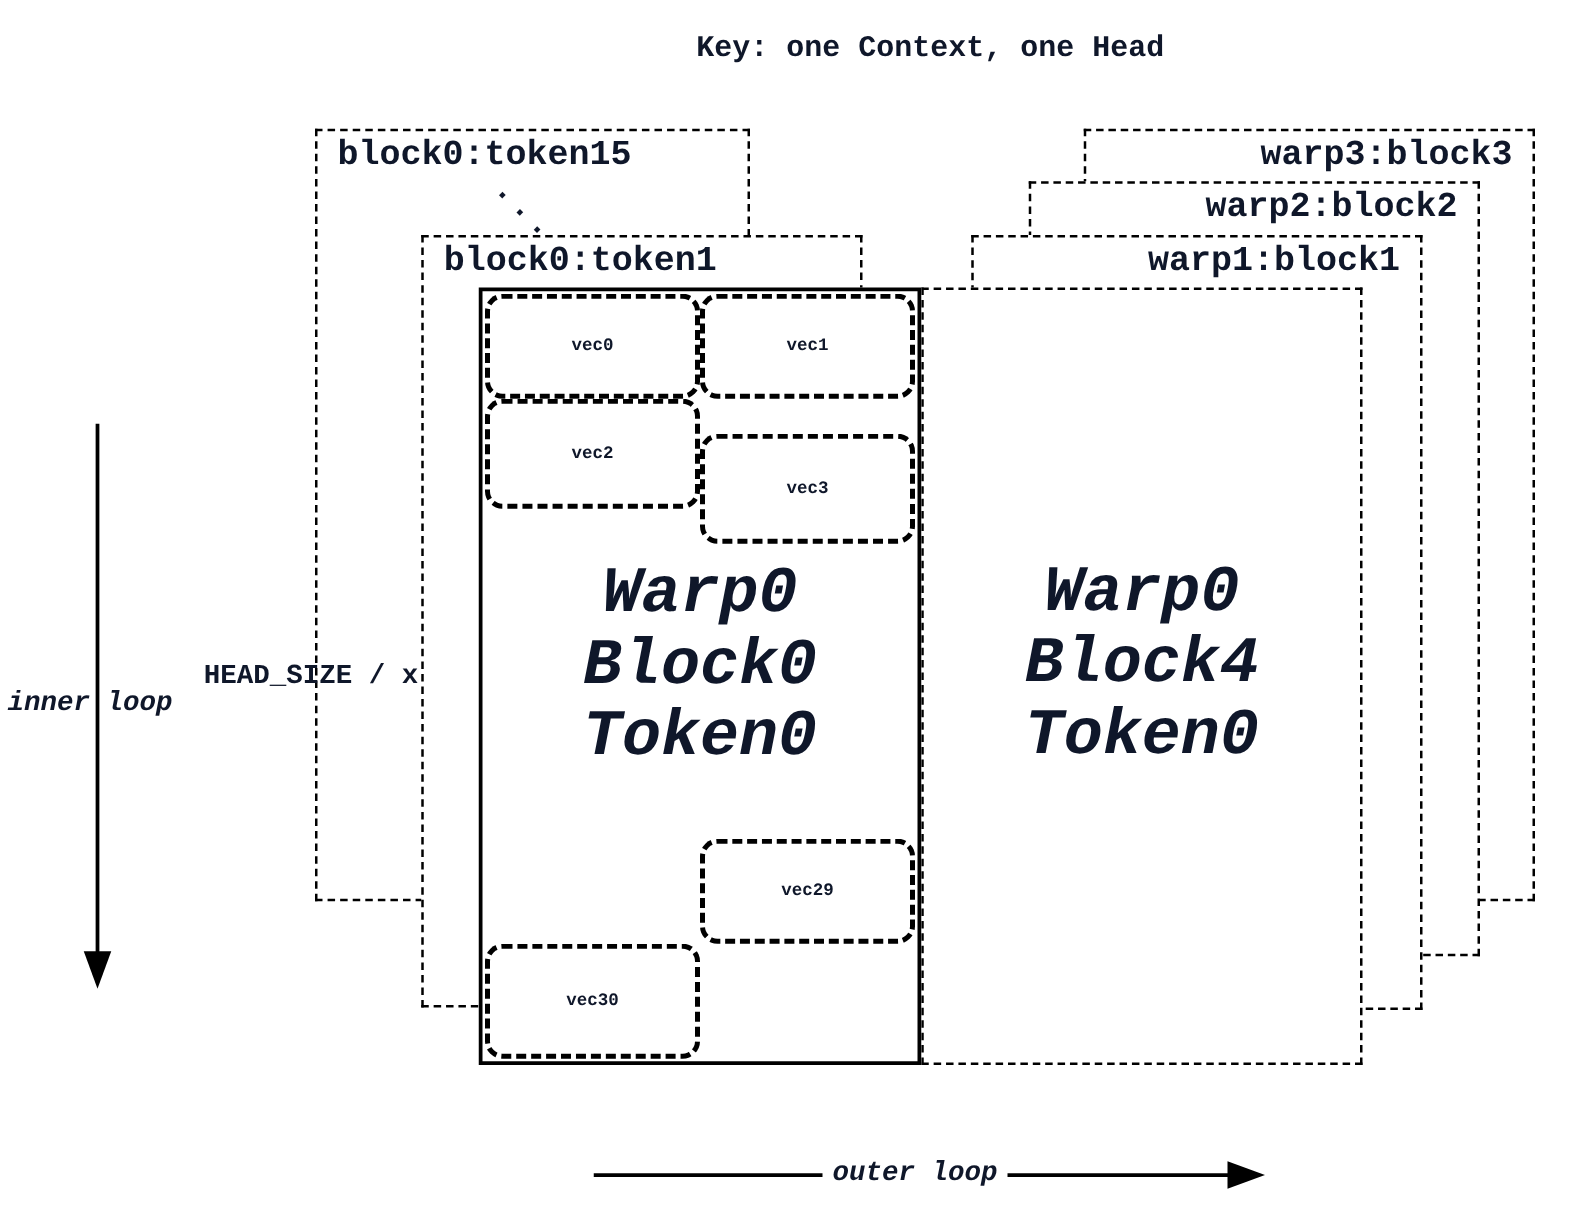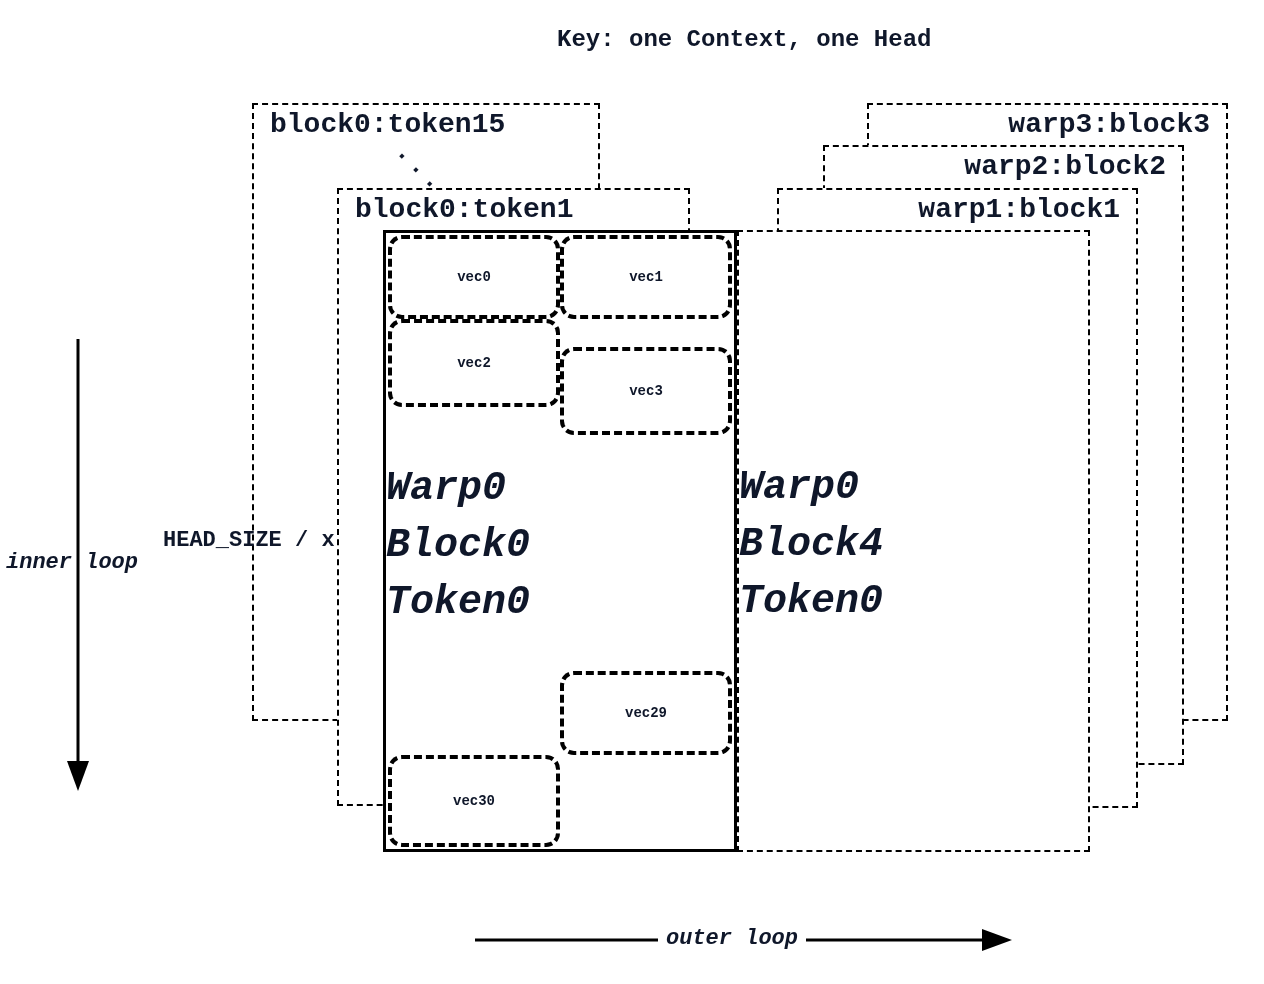--- a/index.html
+++ b/index.html
@@ -30,22 +30,22 @@
        font-size:14px;font-weight:bold;background:#fff;}
   .vec0{left:2px;top:2px;width:172px;height:84px;}
   .vec1{left:174px;top:2px;width:172px;height:84px;}
   .vec2{left:2px;top:86px;width:172px;height:88px;}
   .vec3{left:174px;top:82px;width:172px;height:88px;margin-top:32px;}
   .vec28{left:2px;top:438px;width:172px;height:84px;}
   .vec29{left:174px;top:438px;width:172px;height:84px;}
   .vec30{left:2px;top:522px;width:172px;height:92px;}
   .vec31{left:174px;top:522px;width:172px;height:92px;}
 
-  .center-text{position:absolute;left:0;right:0;top:227px;
-               font-size:40px;line-height:57px;font-weight:bold;font-style:italic;}
+  .center-text{position:absolute;left:0;right:0;top:214px;text-align:center;
+               font-size:52px;line-height:57px;font-weight:bold;font-style:italic;}
 
   .annotation{position:absolute;font-size:22px;font-weight:bold;white-space:nowrap;}
   .italic{font-style:italic;text-align:right;}
   .arrow{position:absolute;}
   .outer-loop-label{background:#fff;padding:0 8px;}
 </style>
 </head>
 <body>
 
 <div class="canvas">

